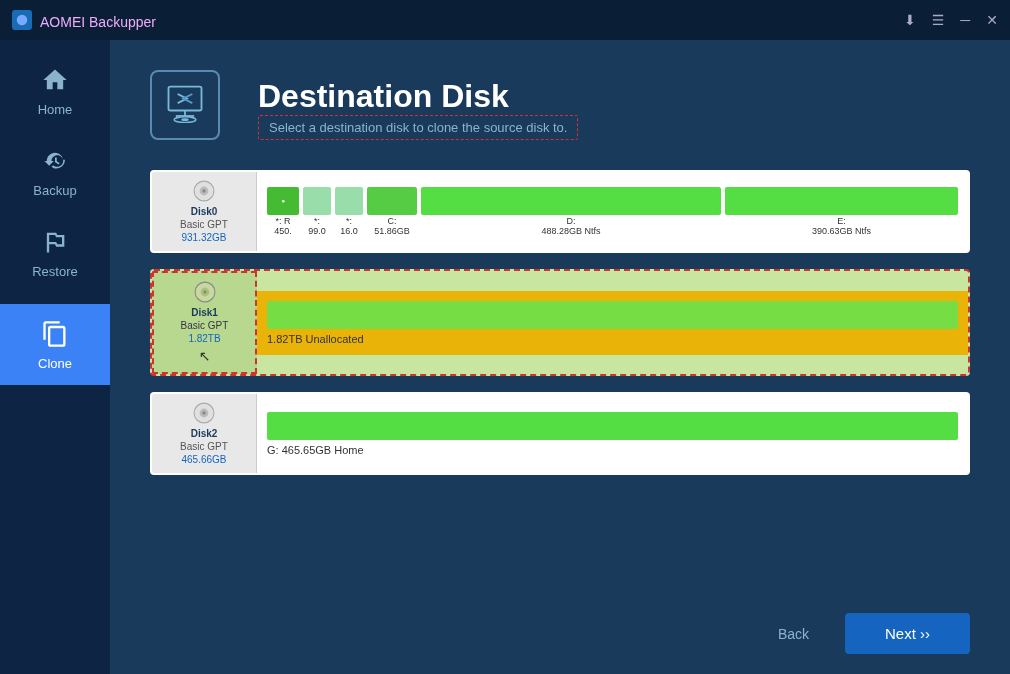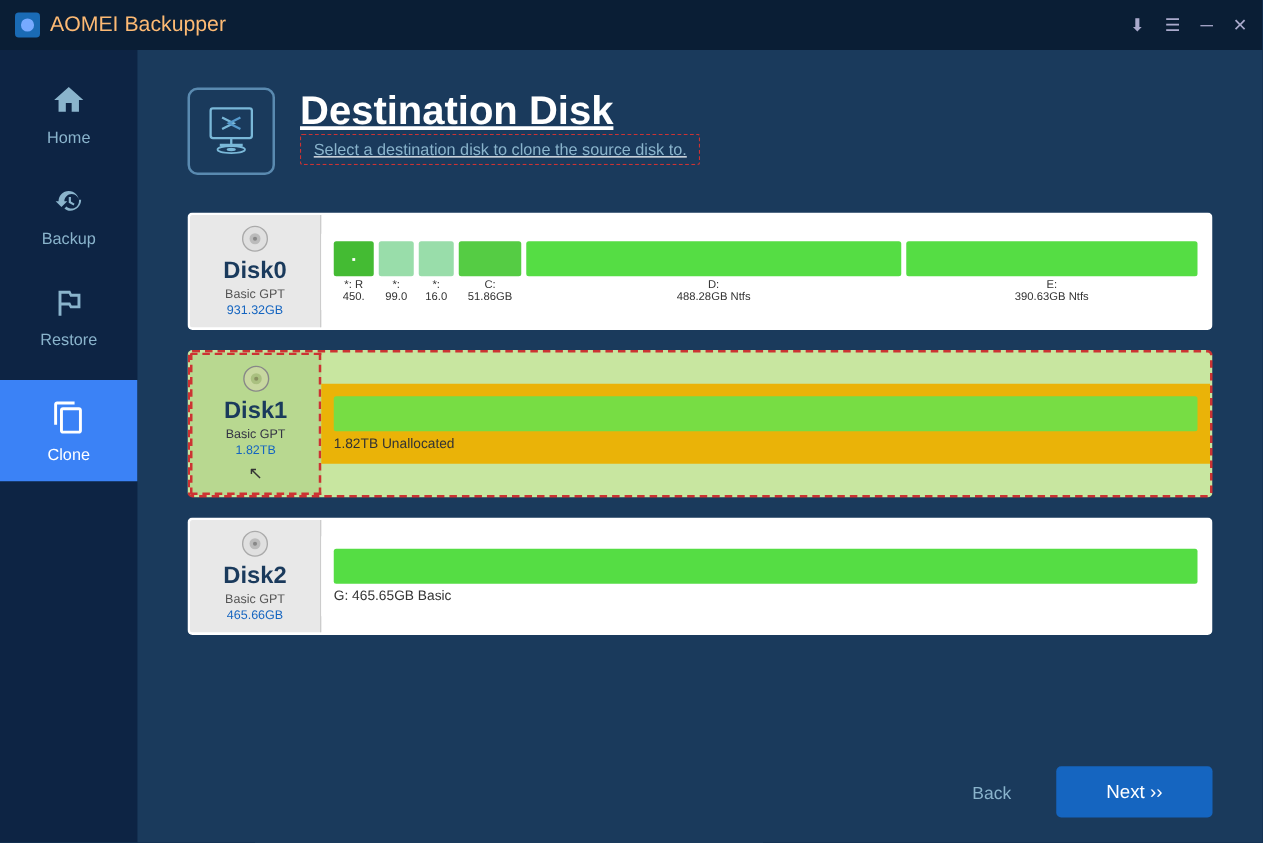--- a/index.html
+++ b/index.html
@@ -18,24 +18,24 @@
       width: 100%;
       height: 40px;
       background: #0a1e35;
       display: flex;
       align-items: center;
       justify-content: space-between;
       padding: 0 12px;
     }
     .title-bar-left {
       display: flex;
-      align-items: flex-start;
+      align-items: flex-end;
       gap: 8px;
-      font-size: 17px;
-      color: #fdba74;
+      font-size: 14px;
+      color: #f0abfc;
     }
     .title-bar-icon {
       width: 20px;
       height: 20px;
       background: #1a6bb5;
       border-radius: 3px;
       display: flex; align-items: center; justify-content: center;
       font-size: 11px;
     }
     .title-bar-controls {
@@ -94,24 +94,23 @@
       background: #1a3a5c;
       display: flex;
       flex-direction: column;
       padding: 30px 40px 20px 40px;
       position: relative;
     }
 
     
     .page-header {
       display: flex;
-      align-items: flex-start;
-      gap: 20px;
+      align-items: flex-end;
+      gap: 38px;
       margin-bottom: 30px;
-      text-decoration: underline;
     }
     .page-header-icon {
       width: 70px;
       height: 70px;
       border: 2px solid #5a8ab0;
       border-radius: 8px;
       display: flex; align-items: center; justify-content: center;
       background: #1a3a5c;
     }
     .page-header-icon svg { width: 44px; height: 44px; fill: #7ab8d8; }
@@ -158,21 +157,21 @@
       padding: 8px 6px;
       height: 100%;
       gap: 2px;
       border-right: 1px solid #ccc;
     }
     .disk-item.selected .disk-info {
       background: #c8e09a;
       border: 2px dashed #cc3333;
     }
     .disk-name {
-      font-size: 19px;
+      font-size: 10px;
       font-weight: bold;
       color: #1a3a5c;
     }
     .disk-type {
       font-size: 10px;
       color: #555;
     }
     .disk-size {
       font-size: 10px;
       color: #1565c0;
@@ -370,21 +369,21 @@
             <ellipse cx="10" cy="10" rx="4" ry="4" fill="#bbb"></ellipse>
             <ellipse cx="10" cy="10" rx="1.5" ry="1.5" fill="#888"></ellipse>
           </svg>
           <div class="disk-name">Disk2</div>
           <div class="disk-type">Basic GPT</div>
           <div class="disk-size">465.66GB</div>
         </div>
 
         <div style="flex:1;display:flex;flex-direction:column;padding:10px 10px;background:#fff;">
           <div style="width:100%;height:28px;background:#55dd44;border-radius:2px;"></div>
-          <div style="font-size:11px;color:#333;margin-top:4px;">G: 465.65GB Basic</div>
+          <div style="font-size:11px;color:#333;margin-top:4px;">G: 465.65GB Home</div>
         </div>
       </div>
 
     </div>
 
     <div class="bottom-bar">
       <button class="btn-back">Back</button>
       <button class="btn-next">
         <span>Next ››</span>
       </button>

